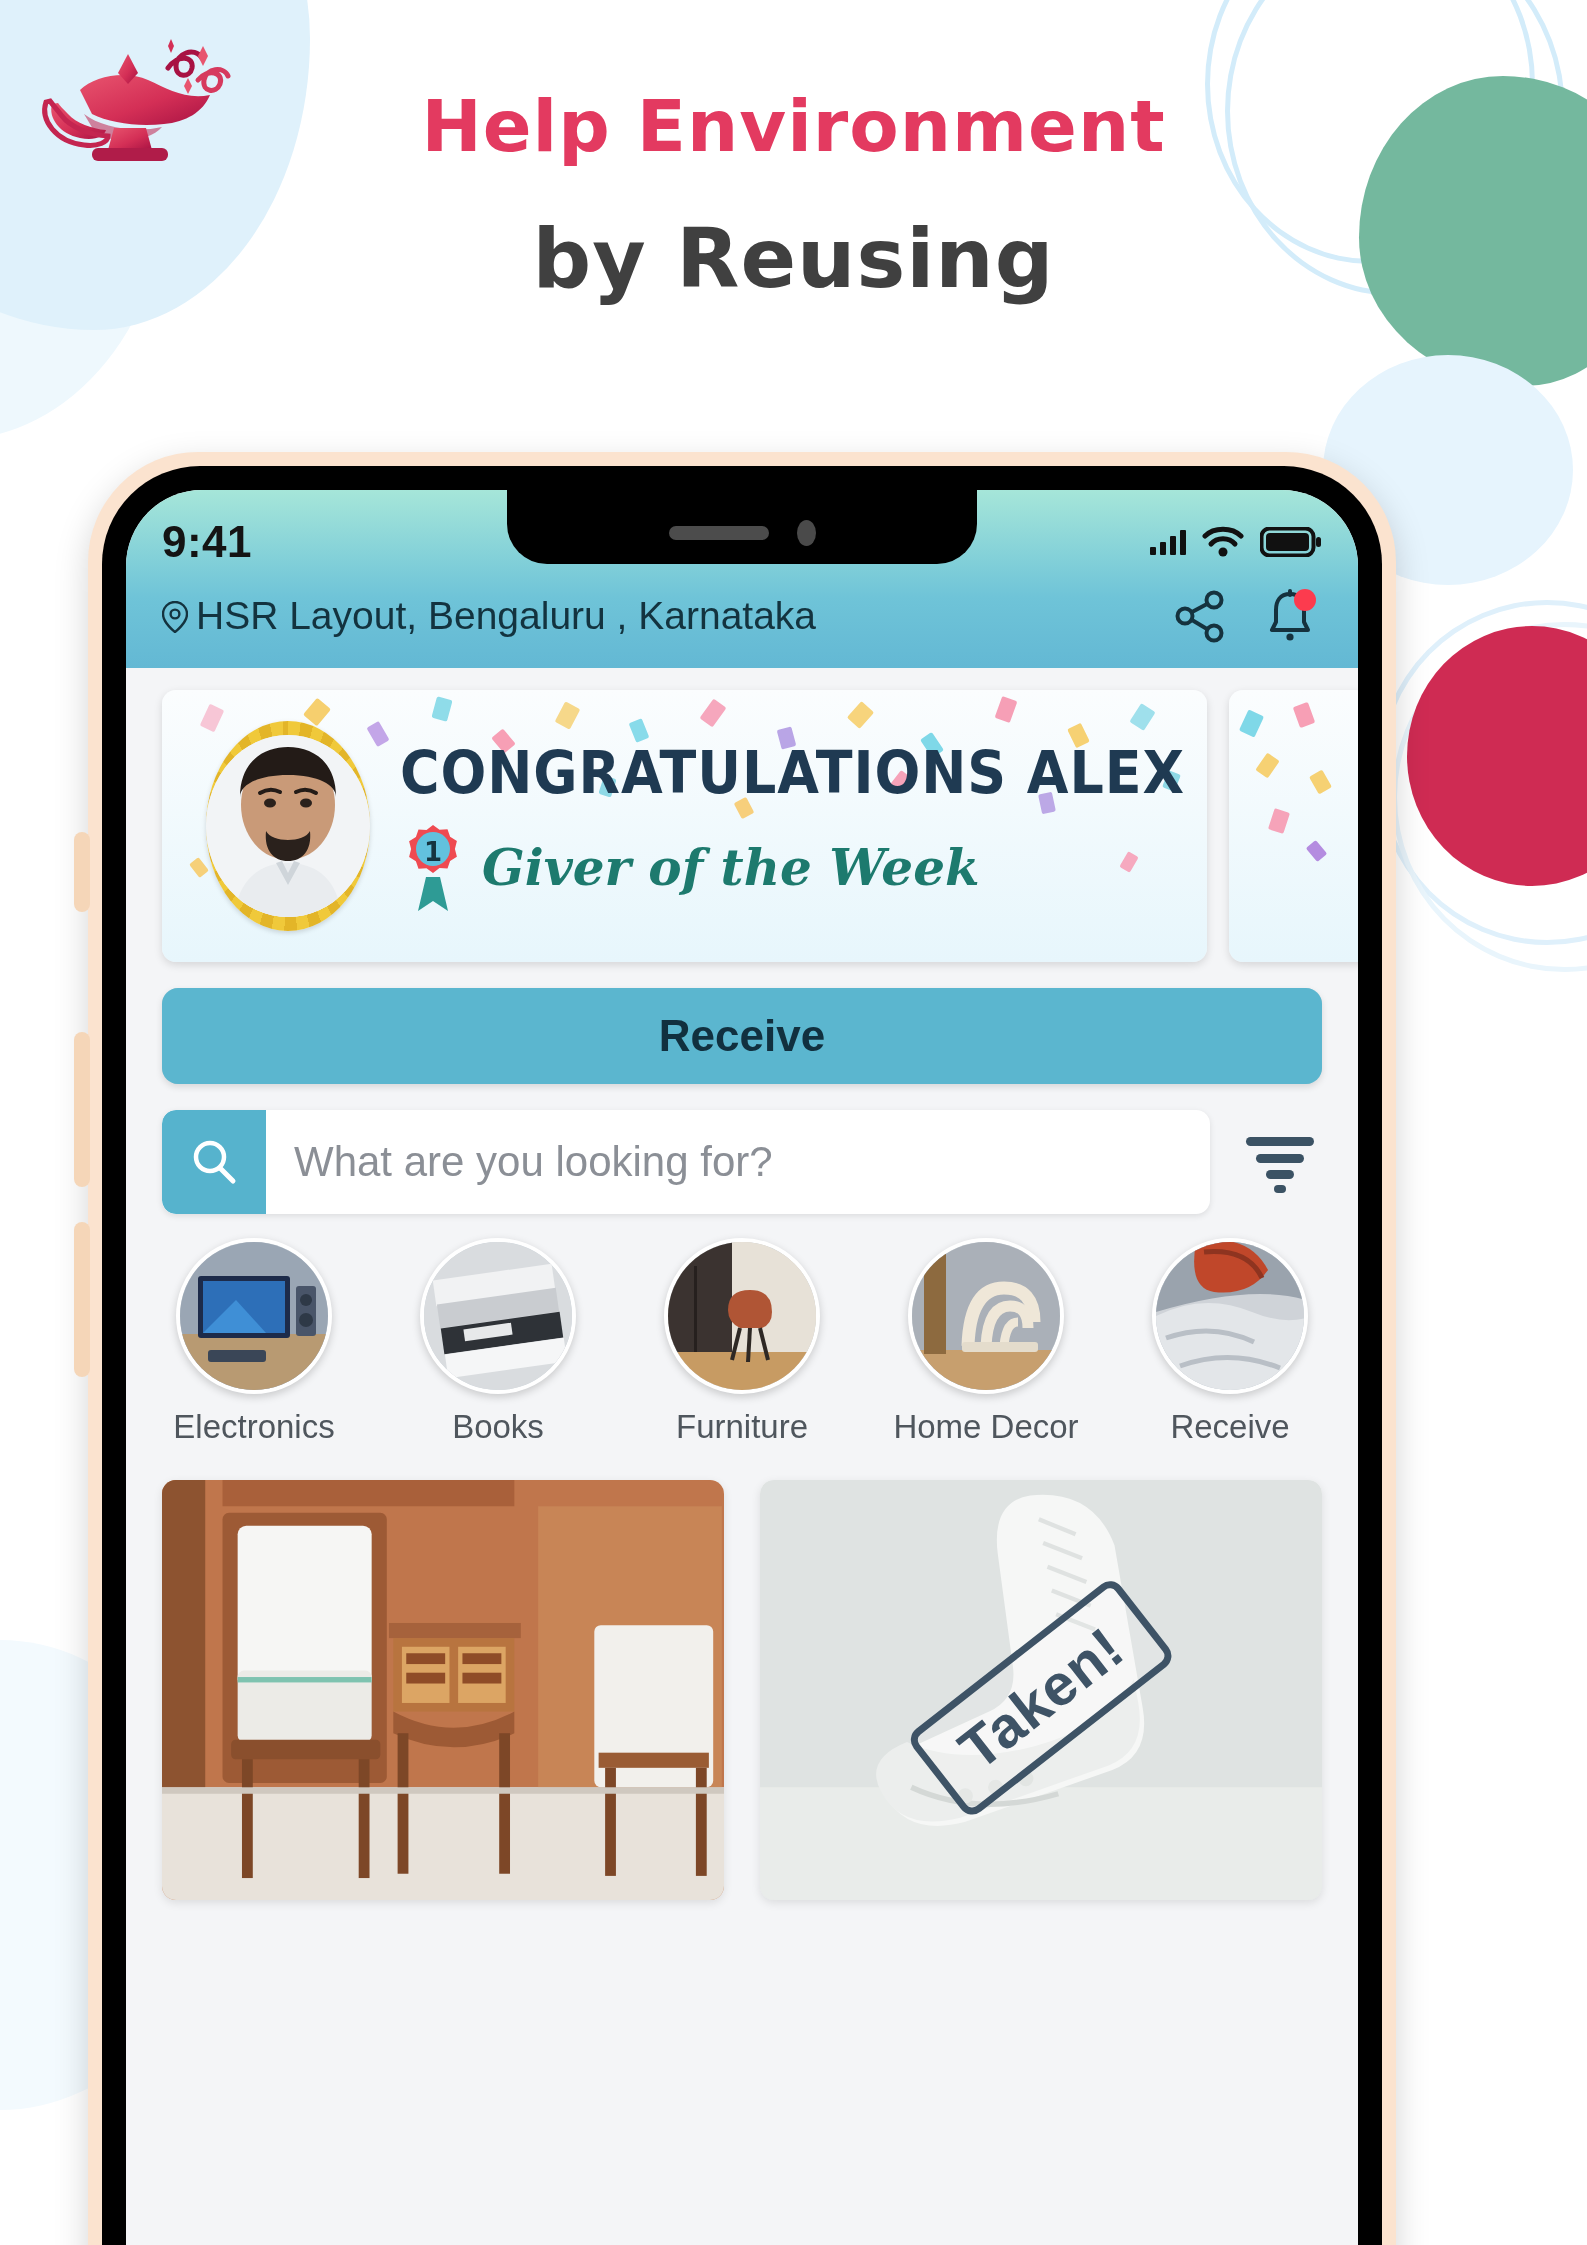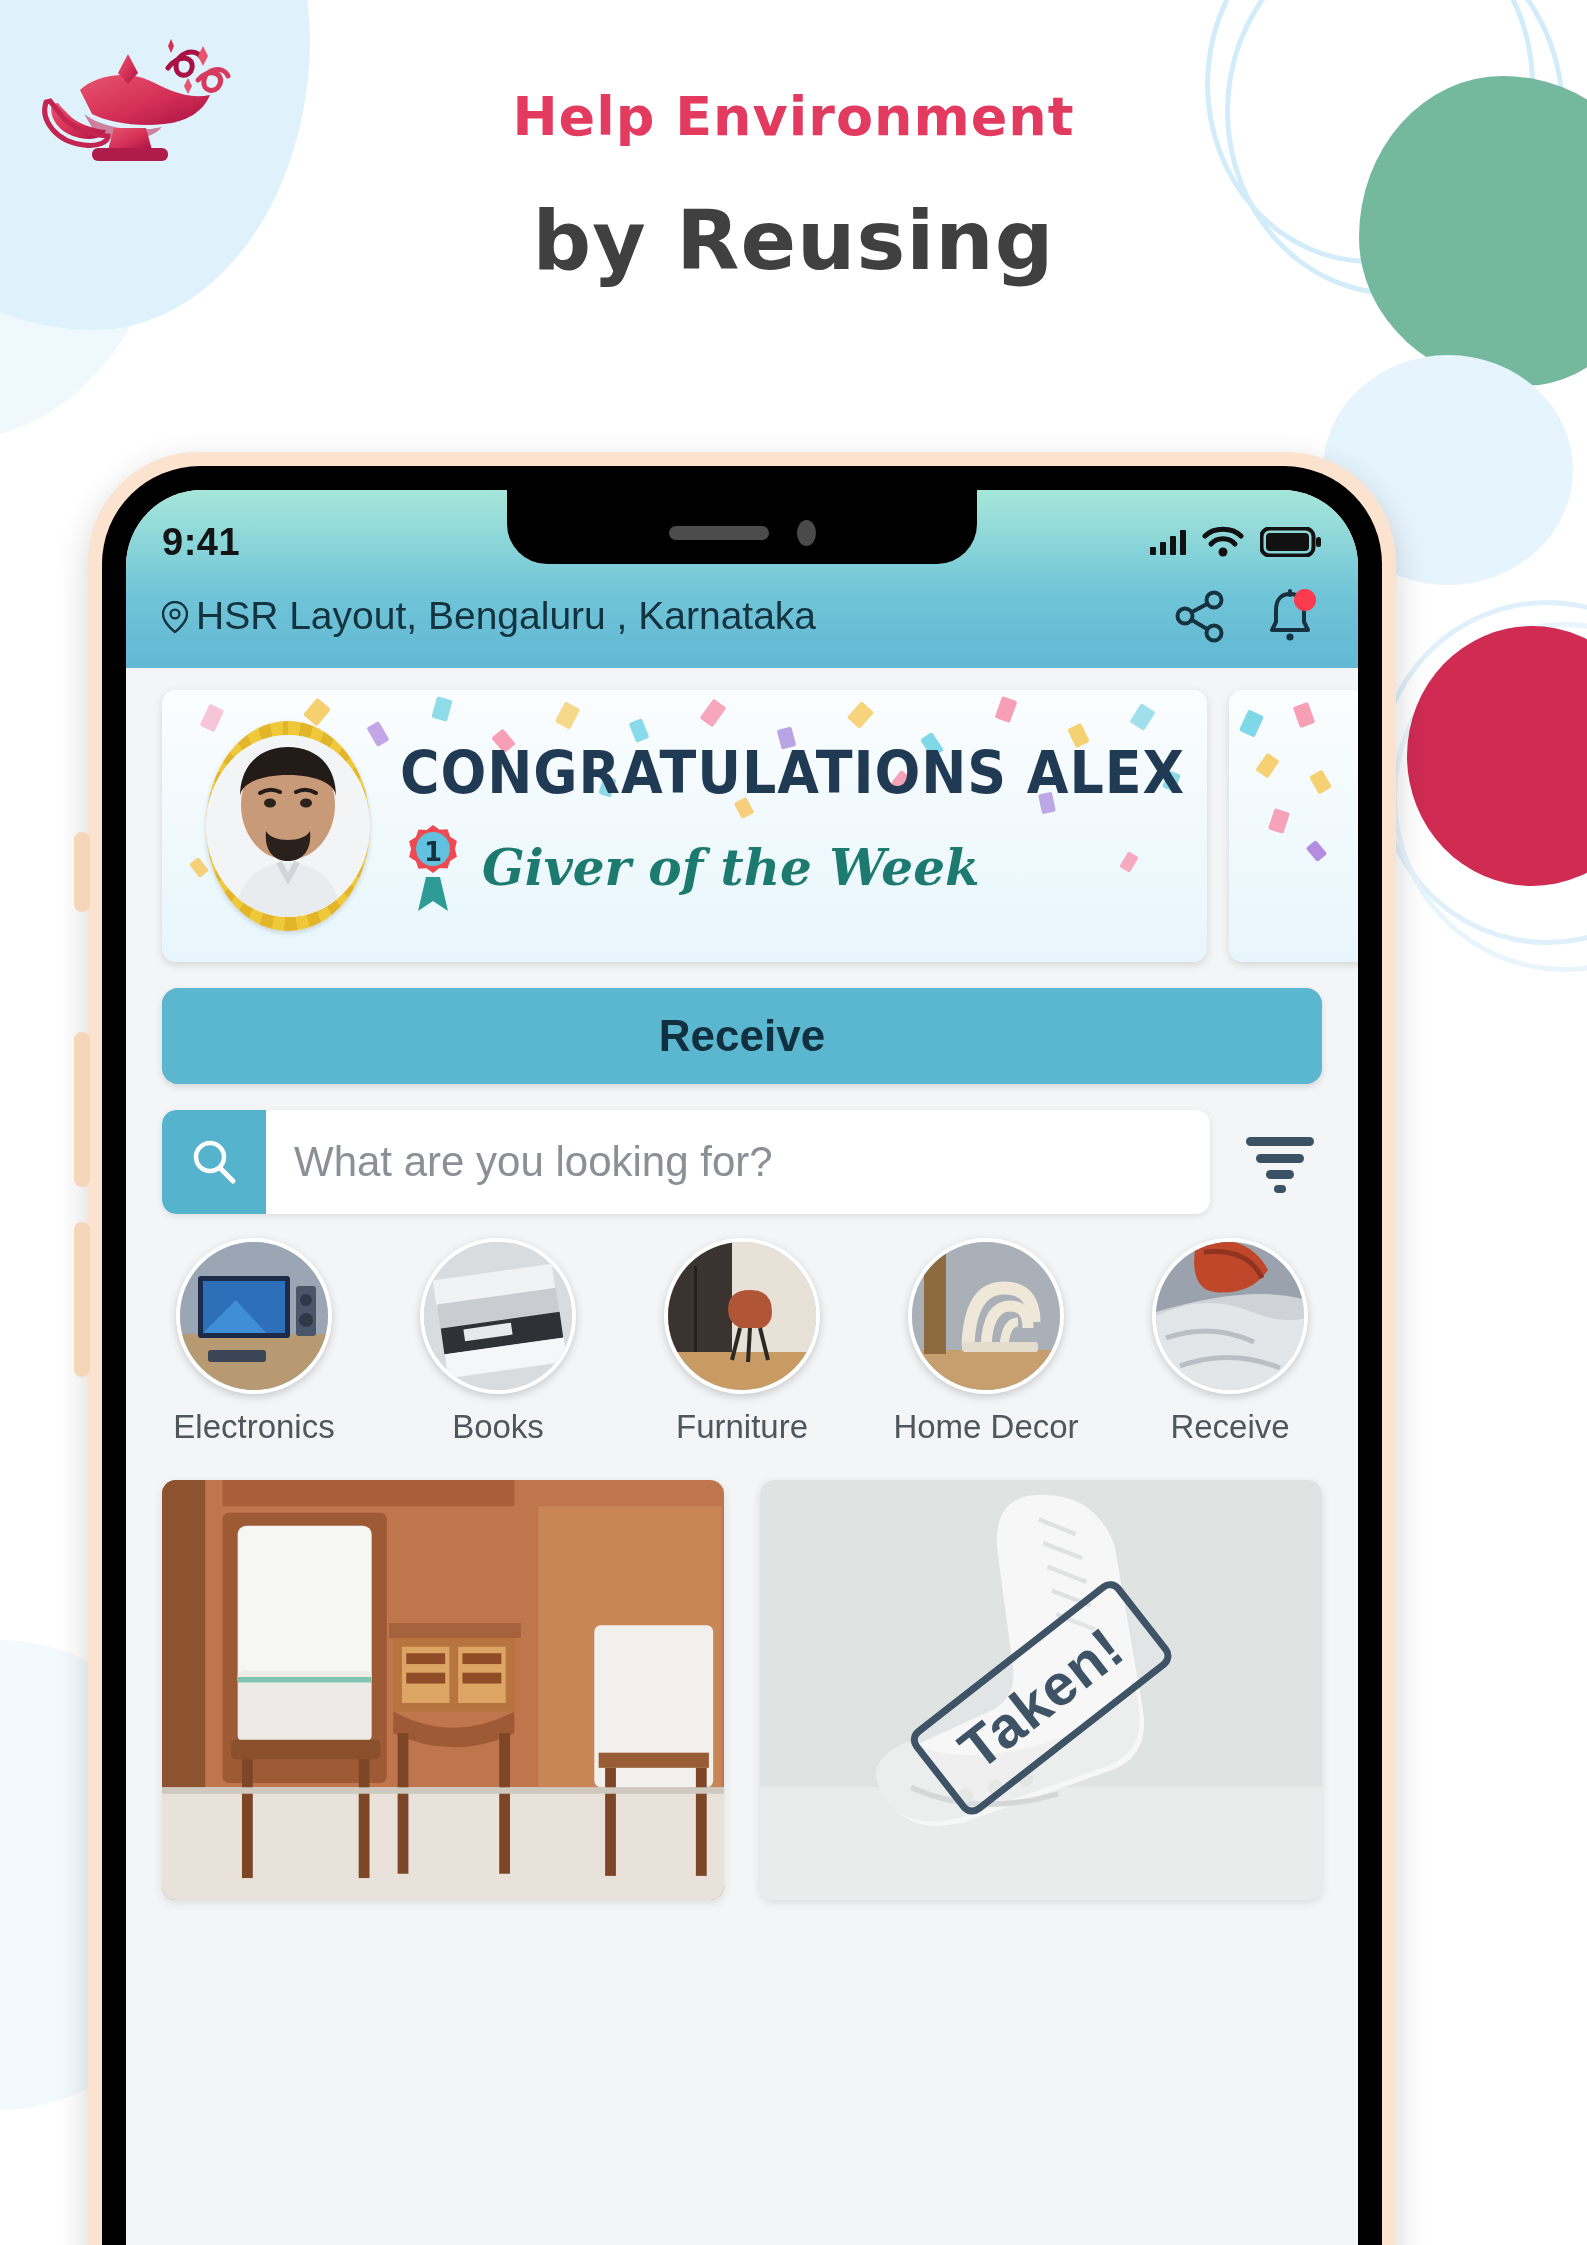--- a/index.html
+++ b/index.html
@@ -53,21 +53,21 @@
   }
 
   
   .logo-wrap { position:absolute; left: 18px; top: 28px; width: 230px; height: 190px; }
   .logo-wrap svg { width: 100%; height: 100%; display:block; }
 
   
   .headline { position: absolute; left: 0; top: 90px; width: 1587px; text-align: center; }
   .headline-l1 {
     font-family: "DejaVu Sans", sans-serif;
-    font-size: 54px; font-weight: 700; letter-spacing: 1px;
+    font-size: 72px; font-weight: 700; letter-spacing: 1px;
     color: #e33a60; line-height: 1.0;
   }
   .headline-l2 {
     font-family: "DejaVu Sans", sans-serif;
     font-size: 82px; font-weight: 700; letter-spacing: 1px;
     color: #404040; line-height: 1.0; margin-top: 56px;
   }
 
   
   .phone {
@@ -104,21 +104,21 @@
   }
   .speaker { width: 100px; height: 14px; border-radius: 8px; background: #4c4c4c; margin-top: 12px;}
   .frontcam { width: 19px; height: 26px; border-radius: 50%; background: #4a4a4a; margin-top: 12px;}
 
   
   .app-header {
     background: linear-gradient(180deg, #a6e6d9 0%, #6fc4d8 60%, #63b8d4 100%);
     padding: 24px 36px 20px 36px;
   }
   .statusbar { display: flex; align-items: center; justify-content: space-between; height: 56px; }
-  .status-time { font-size: 38px; font-weight: 700; color: #141414; letter-spacing: .5px; }
+  .status-time { font-size: 44px; font-weight: 700; color: #141414; letter-spacing: .5px; }
   .status-icons { display: flex; align-items: center; gap: 16px; }
   .bars { display:flex; align-items: flex-end; gap: 4px; height: 26px; }
   .bars i { display:block; width: 6px; background:#111; border-radius:1px; }
   .bars i:nth-child(1){height:8px} .bars i:nth-child(2){height:13px}
   .bars i:nth-child(3){height:19px} .bars i:nth-child(4){height:25px}
   .wifi svg, .batt svg { display:block; }
 
   .locationbar { display:flex; align-items:center; margin-top: 18px; padding-bottom: 4px; text-align: right; }
   .pin { width: 26px; height: 30px; margin-right: 8px; }
   .loc-text { font-size: 39px; color: #13333f; font-weight: 400; white-space: nowrap; }

